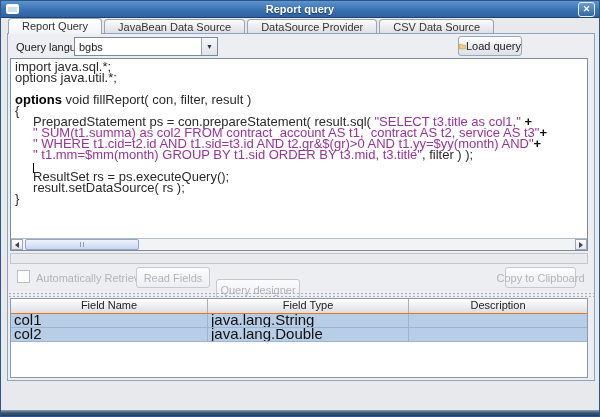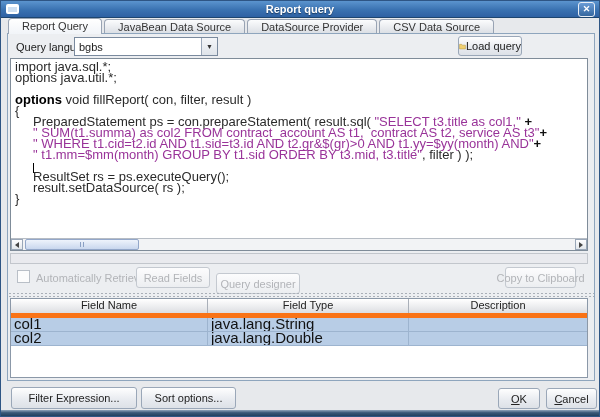--- a/index.html
+++ b/index.html
@@ -58,29 +58,29 @@
     border-radius:2px;background:linear-gradient(180deg,#eef3fb,#c9d7ee);display:flex;align-items:center;justify-content:center;gap:2px;}
   .sb-thumb i{display:block;width:1px;height:5px;background:#8aa0c4;}
   .status-strip{position:absolute;left:2px;top:219px;width:578px;height:11px;box-sizing:border-box;
     border:1px solid #c2c6cc;background:#e9eaee;}
   
   .controls-row{position:absolute;left:0;top:232px;width:100%;height:22px;}
   .checkbox{position:absolute;left:9px;top:4px;width:13px;height:13px;box-sizing:border-box;border:1px solid #b9bfc7;
     background:#fcfcfc;}
   .chk-label{position:absolute;left:28px;top:6px;color:var(--disabled-gray,#b2b4b8);}
   .read-fields-btn{position:absolute;left:128px;top:1px;width:74px;height:21px;}
-  .designer-btn{position:absolute;left:208px;top:7px;width:84px;height:21px;}
+  .designer-btn{position:absolute;left:208px;top:13px;width:84px;height:21px;}
   .copy-btn{position:absolute;left:497px;top:1px;width:71px;height:21px;}
   
   .splitter{position:absolute;left:0;top:258px;width:100%;height:5px;
     background-image:radial-gradient(circle,#a9afb7 0.8px,transparent 1px);background-size:4px 3px;}
   
   .fields-table{position:absolute;left:2px;top:264px;width:578px;height:80px;box-sizing:border-box;
     border:1px solid #8b98a8;background:#fff;overflow:hidden;}
-  .thead{display:flex;height:14px;border-bottom:5px solid #f97316;}
+  .thead{display:flex;height:14px;border-bottom:1px solid #f97316;}
   .th{box-sizing:border-box;background:linear-gradient(180deg,#ffffff,#dcdee2);border-right:1px solid #aab0b9;
     text-align:center;font-size:11px;line-height:13px;color:#222;overflow:hidden;}
   .th:last-child{border-right:none;}
   .c0{width:197px;} .c1{width:201px;} .c2{flex:1;}
   .tr{display:flex;height:13px;background:var(--selection-blue,#b8cde6);border-bottom:1px solid #9db4cf;}
   .td{box-sizing:border-box;padding-left:3px;font-size:15px;line-height:12px;color:#111;overflow:hidden;
     border-right:1px solid #9db4cf;white-space:nowrap;}
   .td:last-child{border-right:none;}
   
   .footer{position:absolute;left:6px;top:385px;width:588px;height:24px;}
@@ -189,28 +189,16 @@
           <div class="tr">
             <div class="td c0">col2</div>
             <div class="td c1">java.lang.Double</div>
             <div class="td c2"></div>
           </div>
         </div>
     </div>
 
   </div>
 
-  <div class="footer">
-    <div class="btn filter-btn">Filter Expression...</div>
-    <div class="btn sort-btn">Sort options...</div>
-    <div class="btn ok-btn">
-        <span class="mn">O</span>
-        <span>K</span>
-      </div>
-    <div class="btn cancel-btn">
-        <span class="mn">C</span>
-        <span>ancel</span>
-      </div>
-  </div>
 
   <div class="bottom-edge"></div>
 
 </div>
 
 </body></html>

